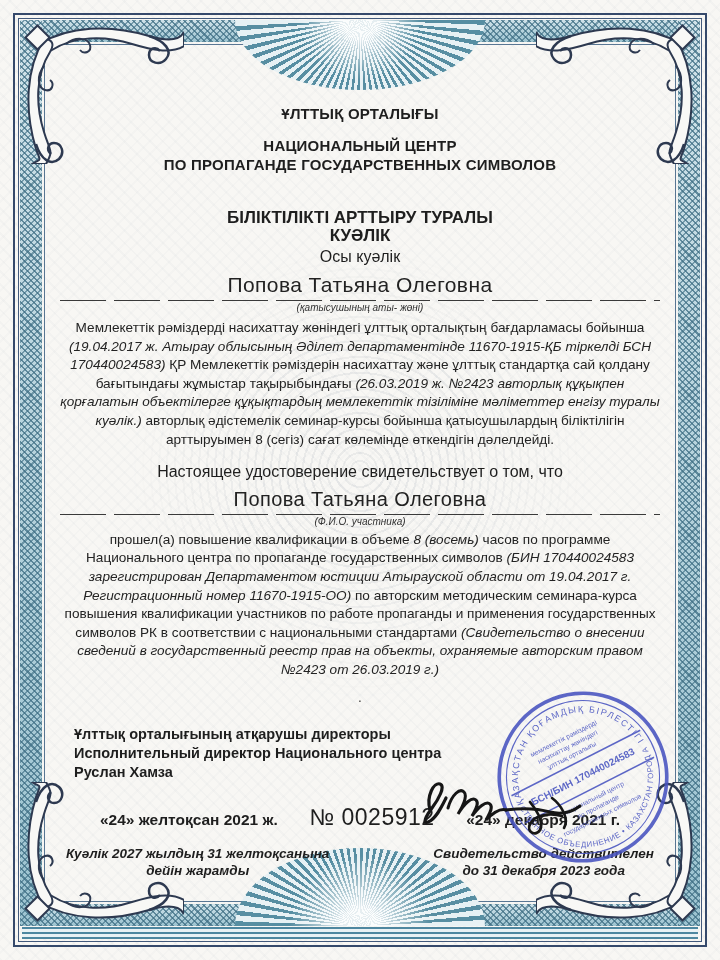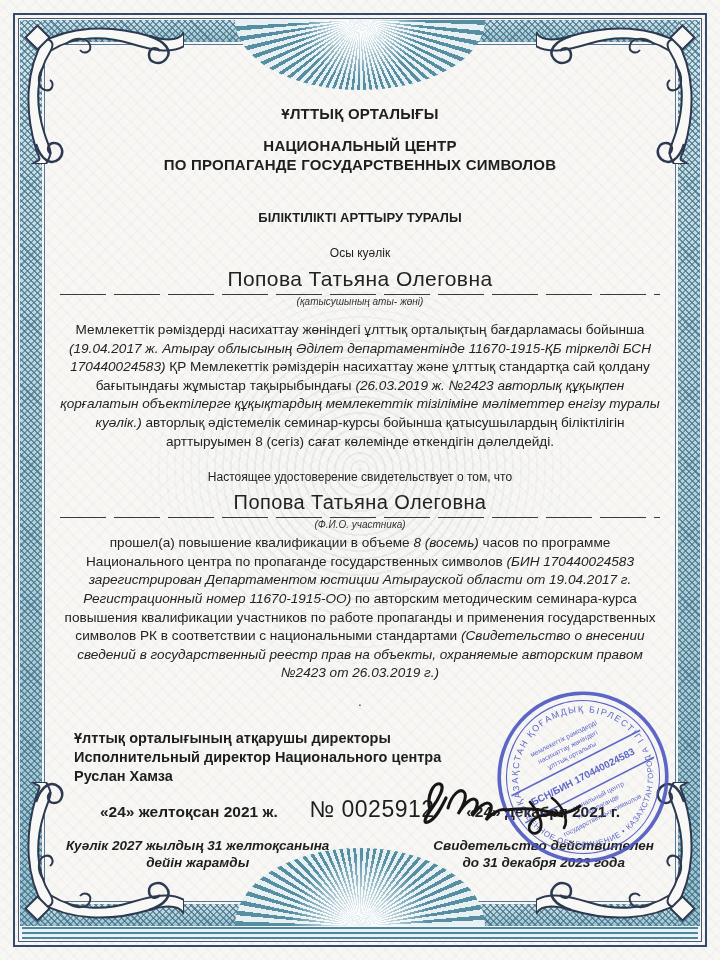--- a/index.html
+++ b/index.html
@@ -42,34 +42,34 @@
   .watermark{position:absolute;left:50%;top:470px;transform:translate(-50%,-50%);
     width:460px;height:460px;border-radius:50%;pointer-events:none;
     background:repeating-radial-gradient(circle at 50% 50%, rgba(150,160,172,.14) 0 2px, transparent 2px 8px);
     -webkit-mask-image:radial-gradient(circle,#000 30%,transparent 72%);
     mask-image:radial-gradient(circle,#000 30%,transparent 72%);}
   
   .content{position:absolute;left:60px;right:60px;top:0;text-align:center;z-index:2;}
   .h-org{font-weight:bold;font-size:15px;line-height:19px;letter-spacing:.2px;}
   .h-org-kk{margin-top:104px;}
   .h-org-ru{margin-top:13px;}
-  .h-sect{font-weight:bold;font-size:13px;line-height:18px;}
+  .h-sect{font-weight:bold;font-size:17px;line-height:18px;}
   .h-sect-kk{margin-top:35px;}
   .h-sect-ru{margin-top:30px;font-size:15px;}
-  .intro{font-size:12px;margin-top:19px;}
+  .intro{font-size:16px;margin-top:3px;}
   .name{font-size:21px;letter-spacing:.4px;margin-top:7px;font-weight:normal;color:#222;}
   .rule{height:1px;margin-top:3px;
     background:repeating-linear-gradient(90deg,#3a3a3a 0 46px,transparent 46px 54px);}
   .caption{font-size:10px;font-style:italic;color:#333;margin-top:1px;}
-  .body-par{font-size:13.6px;line-height:18.6px;margin-top:14px;text-align:center;color:#232323;}
+  .body-par{font-size:13.6px;line-height:18.6px;margin-top:6px;text-align:center;color:#232323;}
   .body-par .it{font-style:italic;}
   .dot-line{font-size:12px;margin-top:6px;line-height:10px;}
   .signatory{margin-top:22px;text-align:left;padding-left:14px;font-weight:bold;
     font-size:14.5px;line-height:19px;}
-  .issue-row{margin-top:10px;display:flex;align-items:baseline;justify-content:space-between;
+  .issue-row{margin-top:22px;display:flex;align-items:baseline;justify-content:space-between;
     padding:0 40px;}
   .issue-date{font-weight:bold;font-size:15.5px;}
   .issue-number{font-weight:normal;font-size:23px;letter-spacing:.5px;}
   .validity-row{margin-top:14px;display:flex;justify-content:space-between;padding:0 6px;}
   .validity{font-style:italic;font-weight:bold;font-size:13.5px;line-height:17px;}
   .validity-kk{text-align:center;}
   .validity-ru{text-align:center;}
   
   .stamp{position:absolute;right:48px;top:688px;width:178px;height:178px;z-index:3;
     transform:rotate(-27deg);opacity:.88;}
@@ -142,20 +142,21 @@
   <div class="h-org h-org-kk">
     <div>ҰЛТТЫҚ ОРТАЛЫҒЫ</div>
   </div>
   <div class="h-org h-org-ru">
     <div>НАЦИОНАЛЬНЫЙ ЦЕНТР</div>
     <div>ПО ПРОПАГАНДЕ ГОСУДАРСТВЕННЫХ СИМВОЛОВ</div>
   </div>
 
   <div class="h-sect h-sect-kk">
     <div>БІЛІКТІЛІКТІ АРТТЫРУ ТУРАЛЫ</div>
+    <div>КУӘЛІК</div>
   </div>
 
   <div class="intro">Осы куәлік</div>
   <div class="name">Попова Татьяна Олеговна</div>
   <div class="rule"></div>
   <div class="caption">(қатысушының аты- жөні)</div>
 
   <p class="body-par"><span>Мемлекеттік рәміздерді насихаттау жөніндегі ұлттық орталықтың бағдарламасы бойынша </span><span class="it">(19.04.2017 ж. Атырау облысының Әділет департаментінде 11670-1915-ҚБ тіркелді БСН 170440024583)</span><span> ҚР Мемлекеттік рәміздерін насихаттау және ұлттық стандартқа сай қолдану бағытындағы жұмыстар тақырыбындағы  </span><span class="it">(26.03.2019 ж. №2423 авторлық құқықпен қорғалатын объектілерге құқықтардың мемлекеттік тізіліміне мәліметтер енгізу туралы куәлік.)</span><span> авторлық әдістемелік семинар-курсы бойынша қатысушылардың біліктілігін арттыруымен 8 (сегіз) сағат көлемінде өткендігін дәлелдейді.</span></p>
 
 

